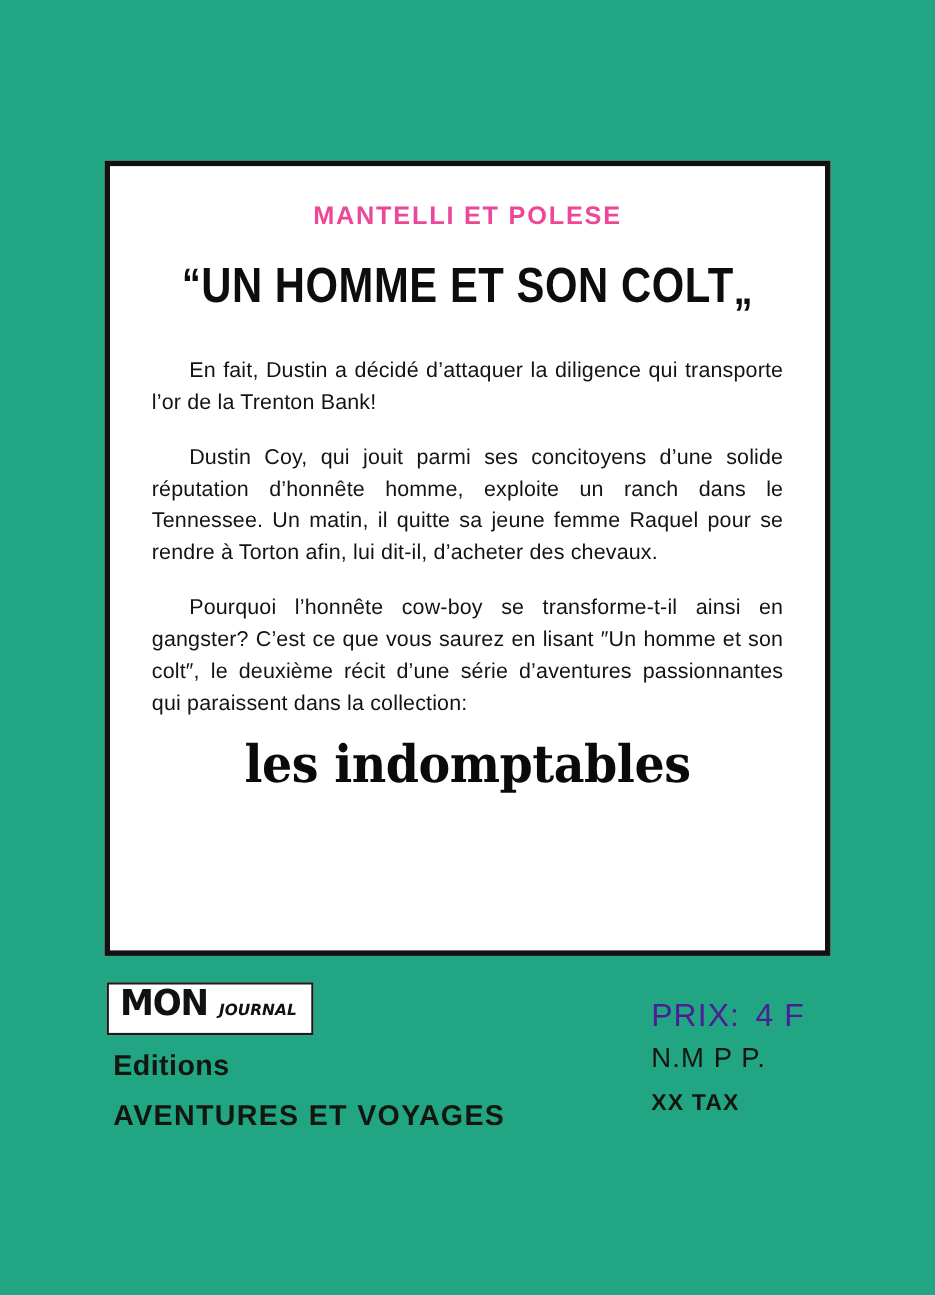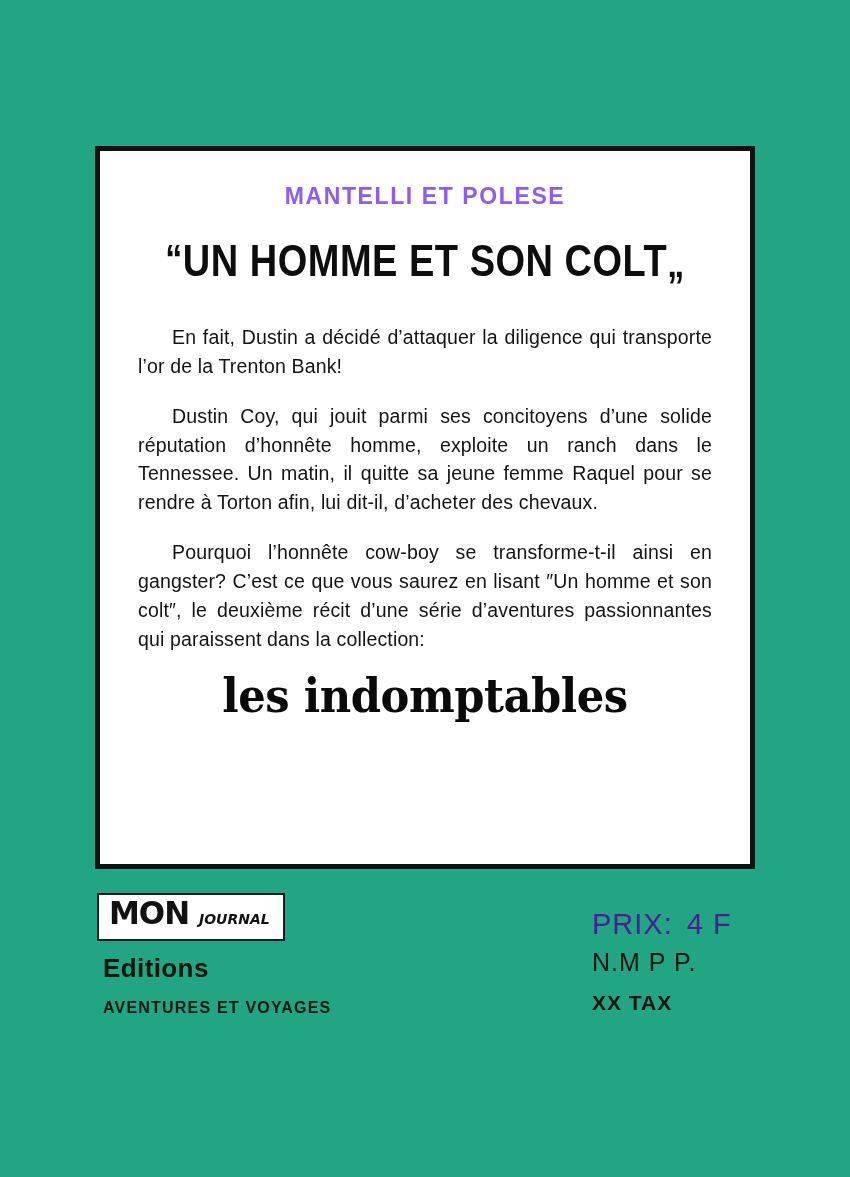--- a/index.html
+++ b/index.html
@@ -35,21 +35,21 @@
     position: absolute;
     left: 0; top: 0; right: 0; bottom: 0;
     padding: 20px 38px 10px 38px;
     box-sizing: border-box;
   }
   .authors {
     text-align: center;
     font-weight: bold;
     font-size: 23px;
     letter-spacing: 1.6px;
-    color: #8b5cf6;
+    color: #ec4899;
     margin-top: 12px;
   }
   .title {
     text-align: center;
     font-weight: bold;
     font-size: 38px;
     letter-spacing: 0.5px;
     color: #0d0d0d;
     margin-top: 26px;
     white-space: nowrap;
@@ -135,21 +135,21 @@
     margin-left: 8px;
     font-weight: bold;
     font-size: 26px;
     color: #12160f;
     letter-spacing: 0.4px;
   }
   .pub-line2 {
     margin-top: 15px;
     margin-left: 8px;
     font-weight: bold;
-    font-size: 16px;
+    font-size: 26px;
     color: #12160f;
     letter-spacing: 1.2px;
   }
 
   
   .price-block {
     position: absolute;
     left: 592px;
     top: 908px;
     width: 230px;

